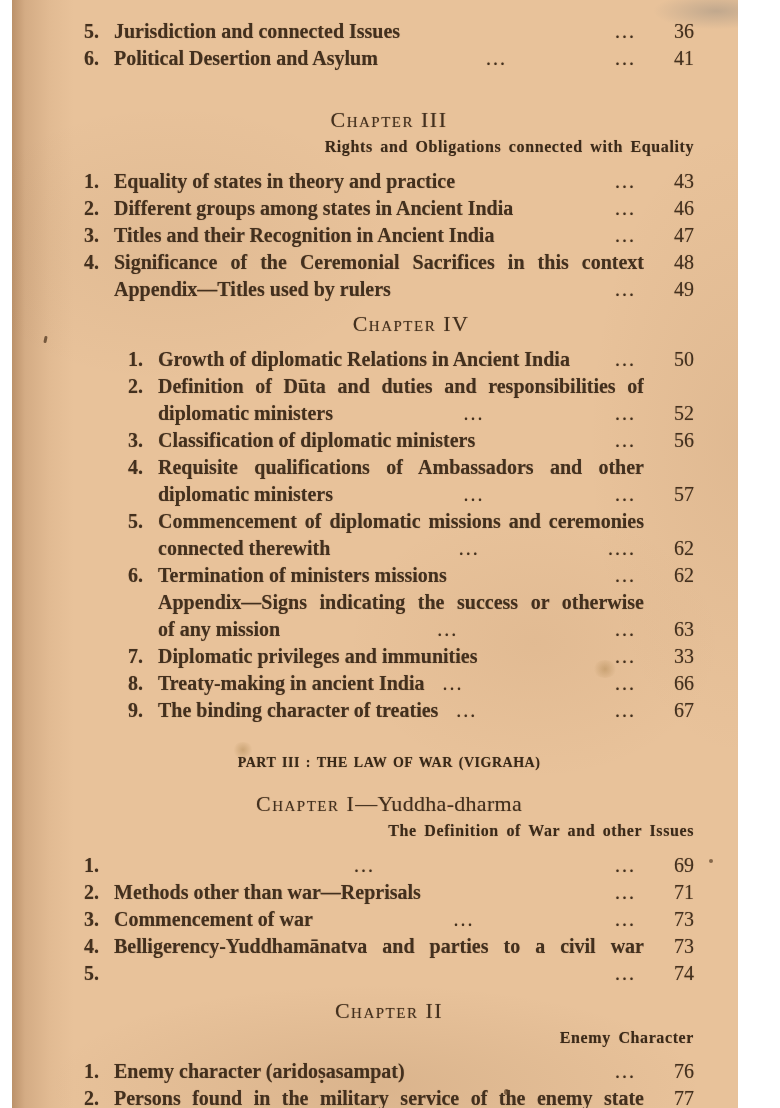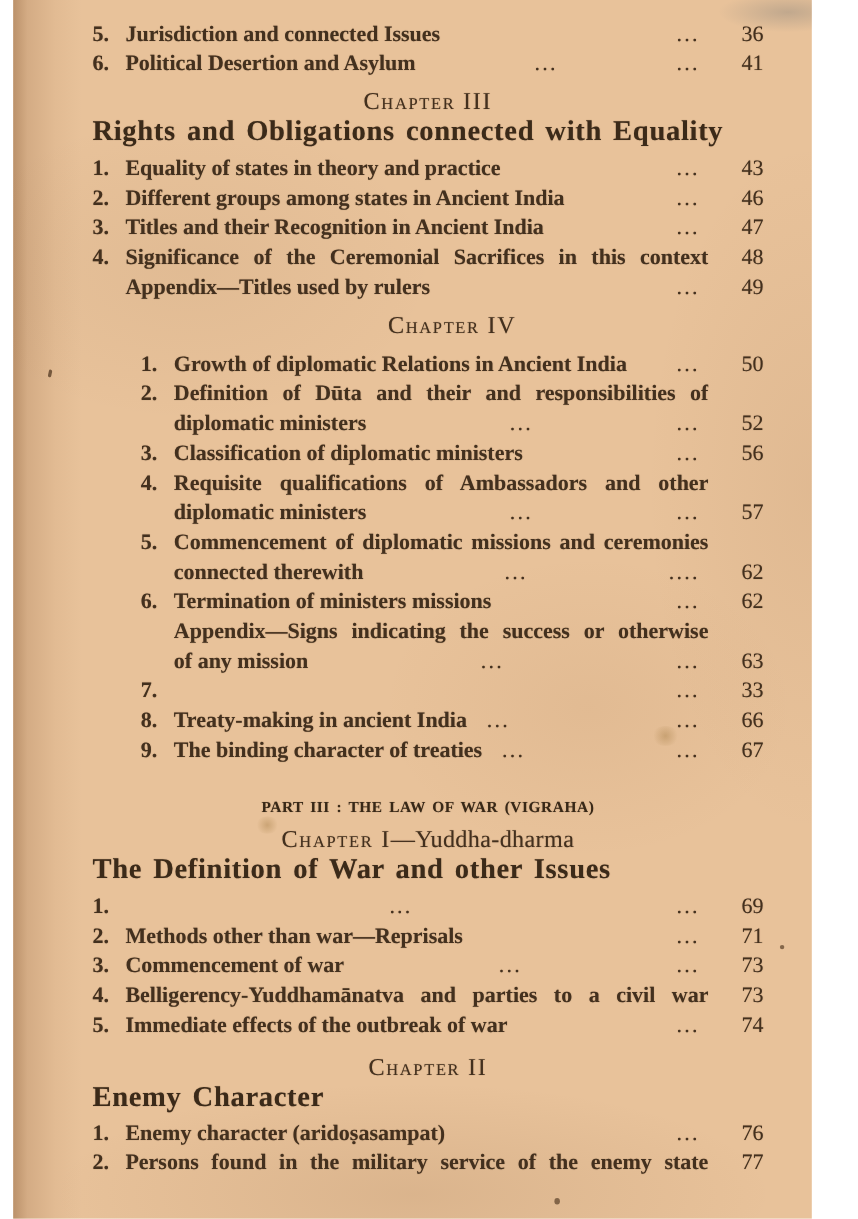--- a/index.html
+++ b/index.html
@@ -82,46 +82,46 @@
     font-variant: small-caps;
     letter-spacing: 1.5px;
     font-size: 22px;
     line-height: 24px;
   }
   .chapter-line .reg {
     font-variant: normal;
     letter-spacing: 0.3px;
   }
   .chapter-title {
-    text-align: left;
+    text-align: right;
     font-weight: bold;
-    font-size: 26px;
+    font-size: 16px;
     letter-spacing: 0.6px;
     word-spacing: 3px;
     line-height: 24px;
     margin-top: 3px;
     color: #3b2a19;
   }
   .part-title {
     text-align: center;
     font-weight: bold;
     font-size: 14px;
     letter-spacing: 0.5px;
     word-spacing: 2px;
     line-height: 26px;
     color: #38281745;
     color: #382817;
   }
   .block-top { margin-top: 5px; }
-  .block-ch3 { margin-top: 8px; }
+  .block-ch3 { margin-top: 36px; }
   .block-ch3 .rows { margin-top: 9px; }
   .block-ch4 { margin-top: 9px; margin-left: 44px; }
   .block-ch4 .rows { margin-top: 10px; }
   .block-part3 { margin-top: 26px; }
-  .block-part3 .chapter-line { margin-top: 3px; }
+  .block-part3 .chapter-line { margin-top: 16px; }
   .block-part3 .rows { margin-top: 9px; }
   .block-ch2 { margin-top: 12px; }
   .block-ch2 .rows { margin-top: 8px; }
   .speck {
     position: absolute;
     background: #5a4028;
     border-radius: 50%;
     opacity: 0.7;
   }
   .speck.mark-quote { width: 3px; height: 7px; border-radius: 2px; transform: rotate(12deg); opacity: 0.8; }
@@ -204,21 +204,21 @@
         <div class="rows">
             <div class="row">
               <span class="num">1.</span>
               <span class="txt">Growth of diplomatic Relations in Ancient India</span>
               <span class="fill"></span>
               <span class="dots end">...</span>
               <span class="pg">50</span>
             </div>
             <div class="row">
               <span class="num">2.</span>
-              <span class="txt justify">Definition of Dūta and their and responsibilities of</span>
+              <span class="txt justify">Definition of Dūta and duties and responsibilities of</span>
               <span class="pg"></span>
             </div>
             <div class="row">
               <span class="num"></span>
               <span class="txt">diplomatic ministers</span>
               <span class="fill">
                 <span class="dots">...</span>
               </span>
               <span class="dots end">...</span>
               <span class="pg">52</span>
@@ -274,20 +274,21 @@
               <span class="num"></span>
               <span class="txt">of any mission</span>
               <span class="fill">
                 <span class="dots">...</span>
               </span>
               <span class="dots end">...</span>
               <span class="pg">63</span>
             </div>
             <div class="row">
               <span class="num">7.</span>
+              <span class="txt">Diplomatic privileges and immunities</span>
               <span class="fill"></span>
               <span class="dots end">...</span>
               <span class="pg">33</span>
             </div>
             <div class="row">
               <span class="num">8.</span>
               <span class="txt">Treaty-making in ancient India</span>
               <span class="fill near">
                 <span class="dots">...</span>
               </span>
@@ -335,21 +336,20 @@
               <span class="dots end">...</span>
               <span class="pg">73</span>
             </div>
             <div class="row">
               <span class="num">4.</span>
               <span class="txt justify">Belligerency-Yuddhamānatva and parties to a civil war</span>
               <span class="pg">73</span>
             </div>
             <div class="row">
               <span class="num">5.</span>
-              <span class="txt">Immediate effects of the outbreak of war</span>
               <span class="fill"></span>
               <span class="dots end">...</span>
               <span class="pg">74</span>
             </div>
           </div>
       </div>
 
       <div class="block-ch2">
         <div class="chapter-line">Chapter II</div>
         <div class="chapter-title">Enemy Character</div>

